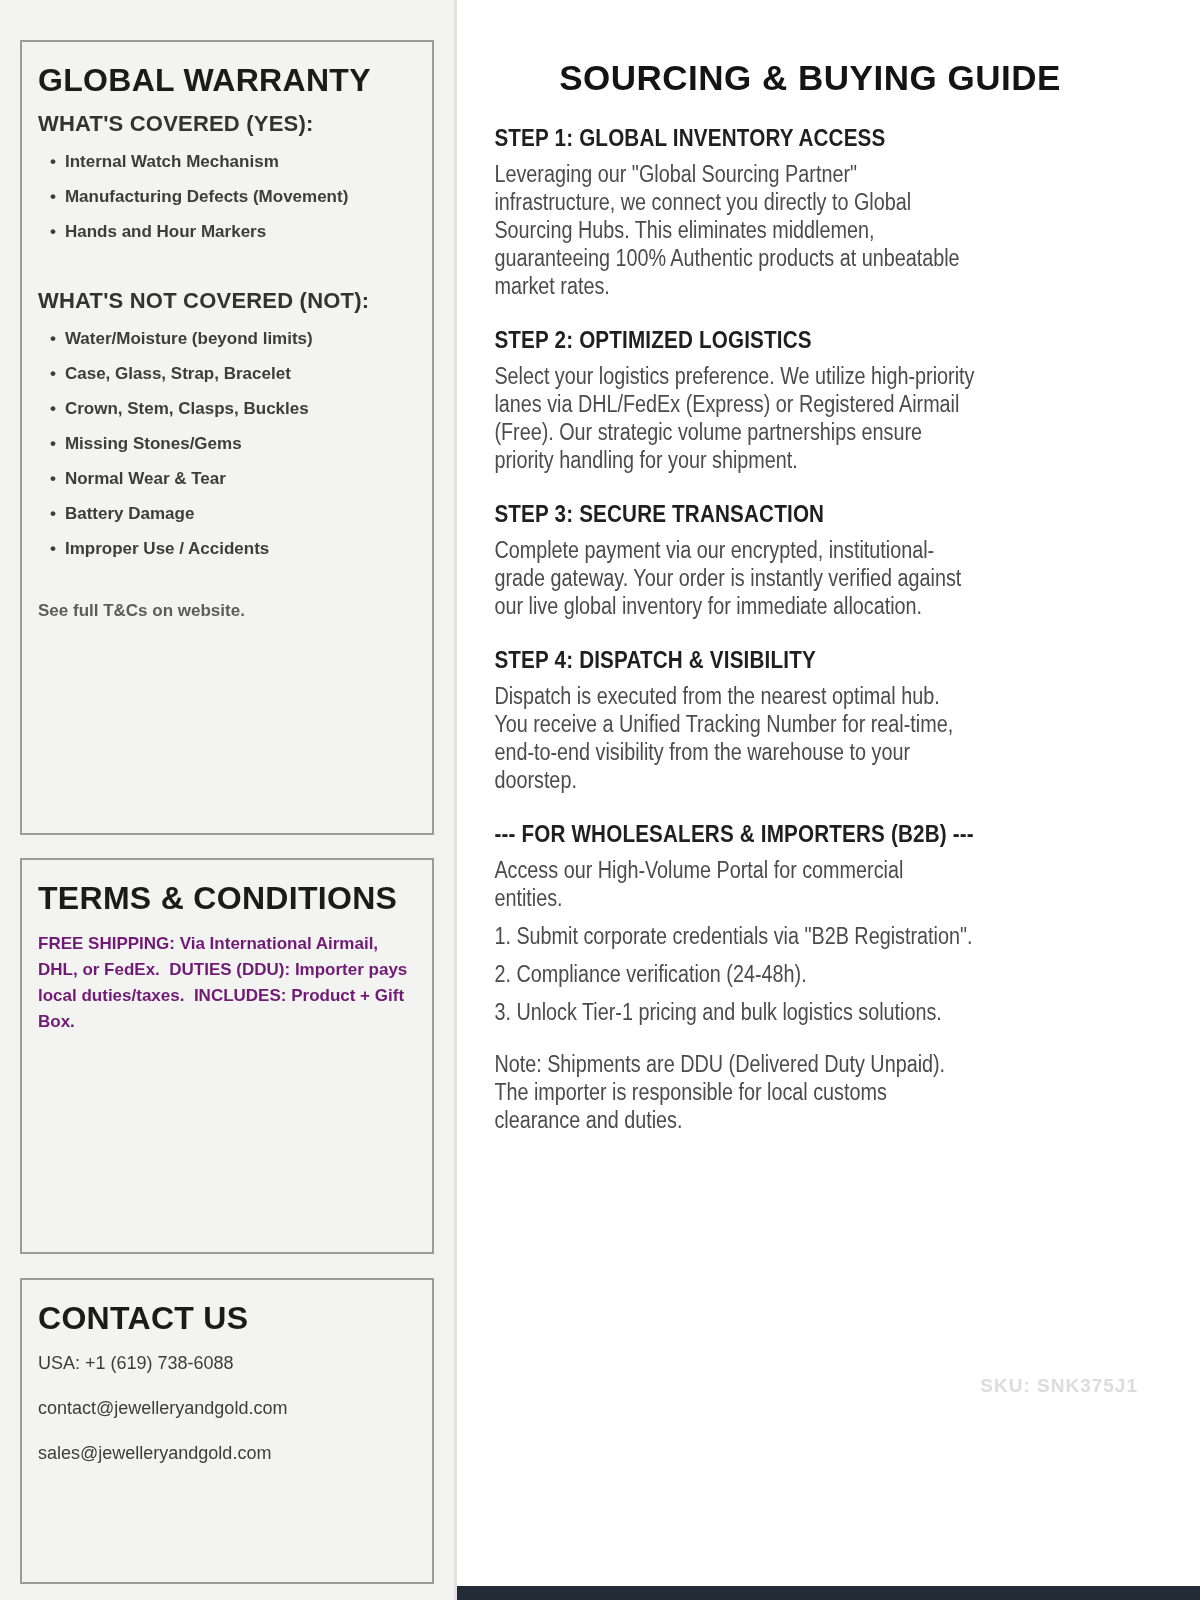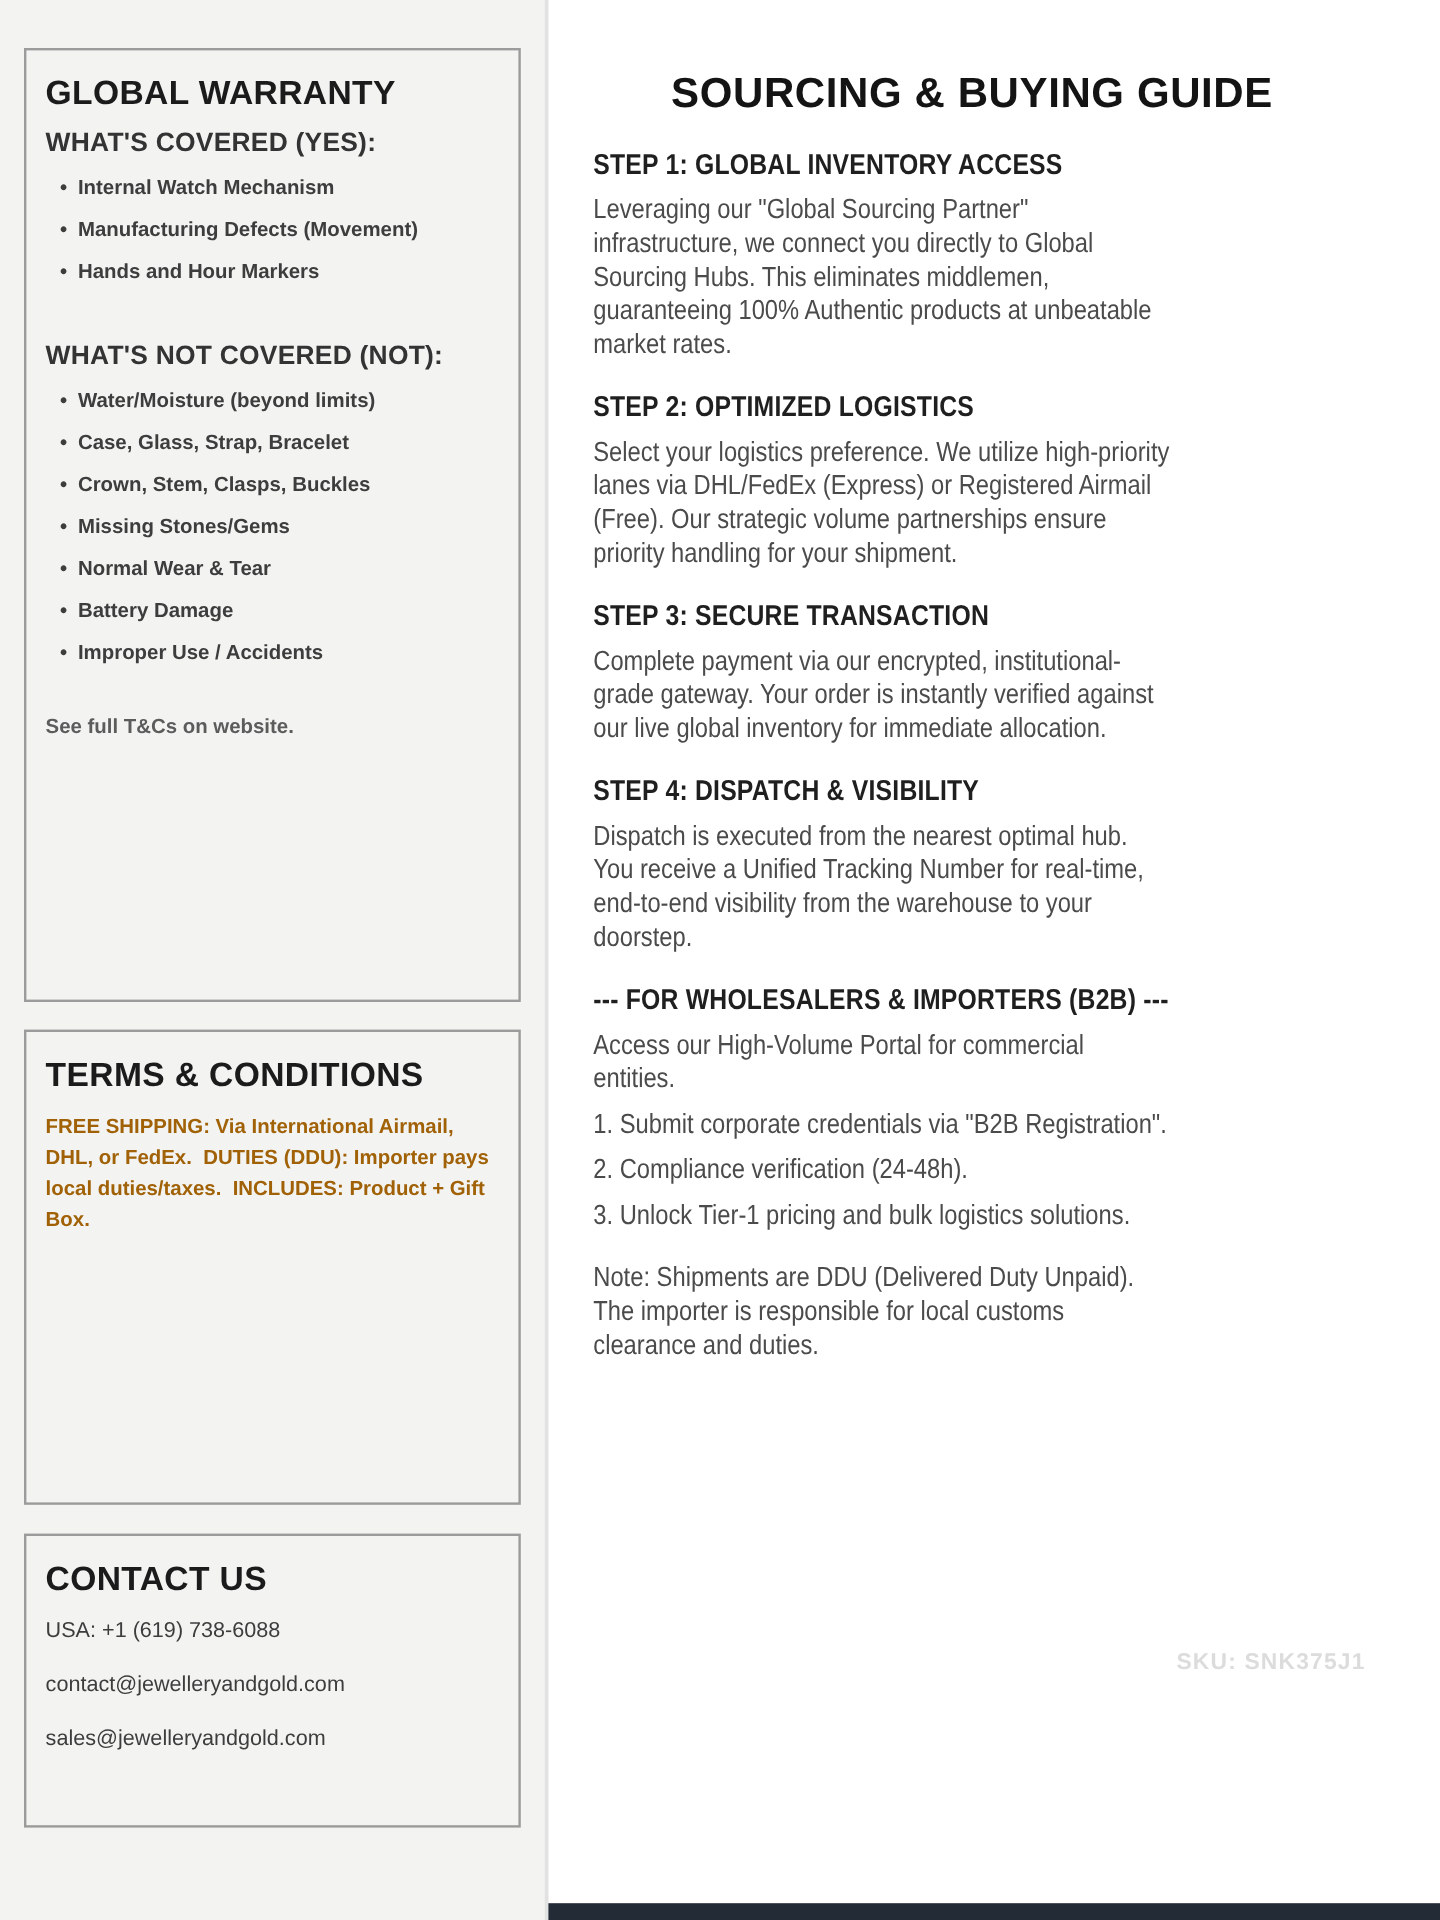--- a/index.html
+++ b/index.html
@@ -21,35 +21,35 @@
     padding: 40px 20px 0 20px;
   }
   .panel {
     border: 2px solid #9b9b9b;
     box-sizing: border-box;
     padding: 20px 18px 0 16px;
     background: #f3f3f1;
   }
   .panel-warranty { height: 795px; margin-bottom: 23px; }
   .panel-terms    { height: 396px; margin-bottom: 24px; }
-  .panel-contact  { height: 245px; }
+  .panel-contact  { height: 306px; }
   .panel-title {
-    font-size: 28px; font-weight: 700; color: #1b1b1b;
+    font-size: 32px; font-weight: 700; color: #1b1b1b;
     letter-spacing: 0.3px; margin: 0 0 12px 0;
   }
   .sub-heading {
     font-size: 22px; font-weight: 700; color: #333333;
     margin: 0 0 4px 0; letter-spacing: 0.2px;
   }
   .sub-heading.second { margin-top: 46px; }
   .bullet { margin: 15px 12px; font-size: 17px; font-weight: 700; color: #3d3d3d; }
   .bullet .dot { margin-right: 9px; }
   .footnote { margin-top: 42px; font-size: 17px; font-weight: 700; color: #5c5c5c; }
   .terms-body {
-    margin-top: 14px; font-size: 17px; font-weight: 700; color: #a16207;
+    margin-top: 14px; font-size: 17px; font-weight: 700; color: #701a75;
     line-height: 26px; white-space: pre-wrap; max-width: 385px;
   }
   .contact-line { font-size: 18px; font-weight: 400; color: #3d3d3d; margin: 24px 0; }
   .contact-line.first { margin-top: 16px; }
 
   
   .main {
     position: absolute; left: 460px; top: 0;
     width: 740px; height: 1419px;
     background: #ffffff;

